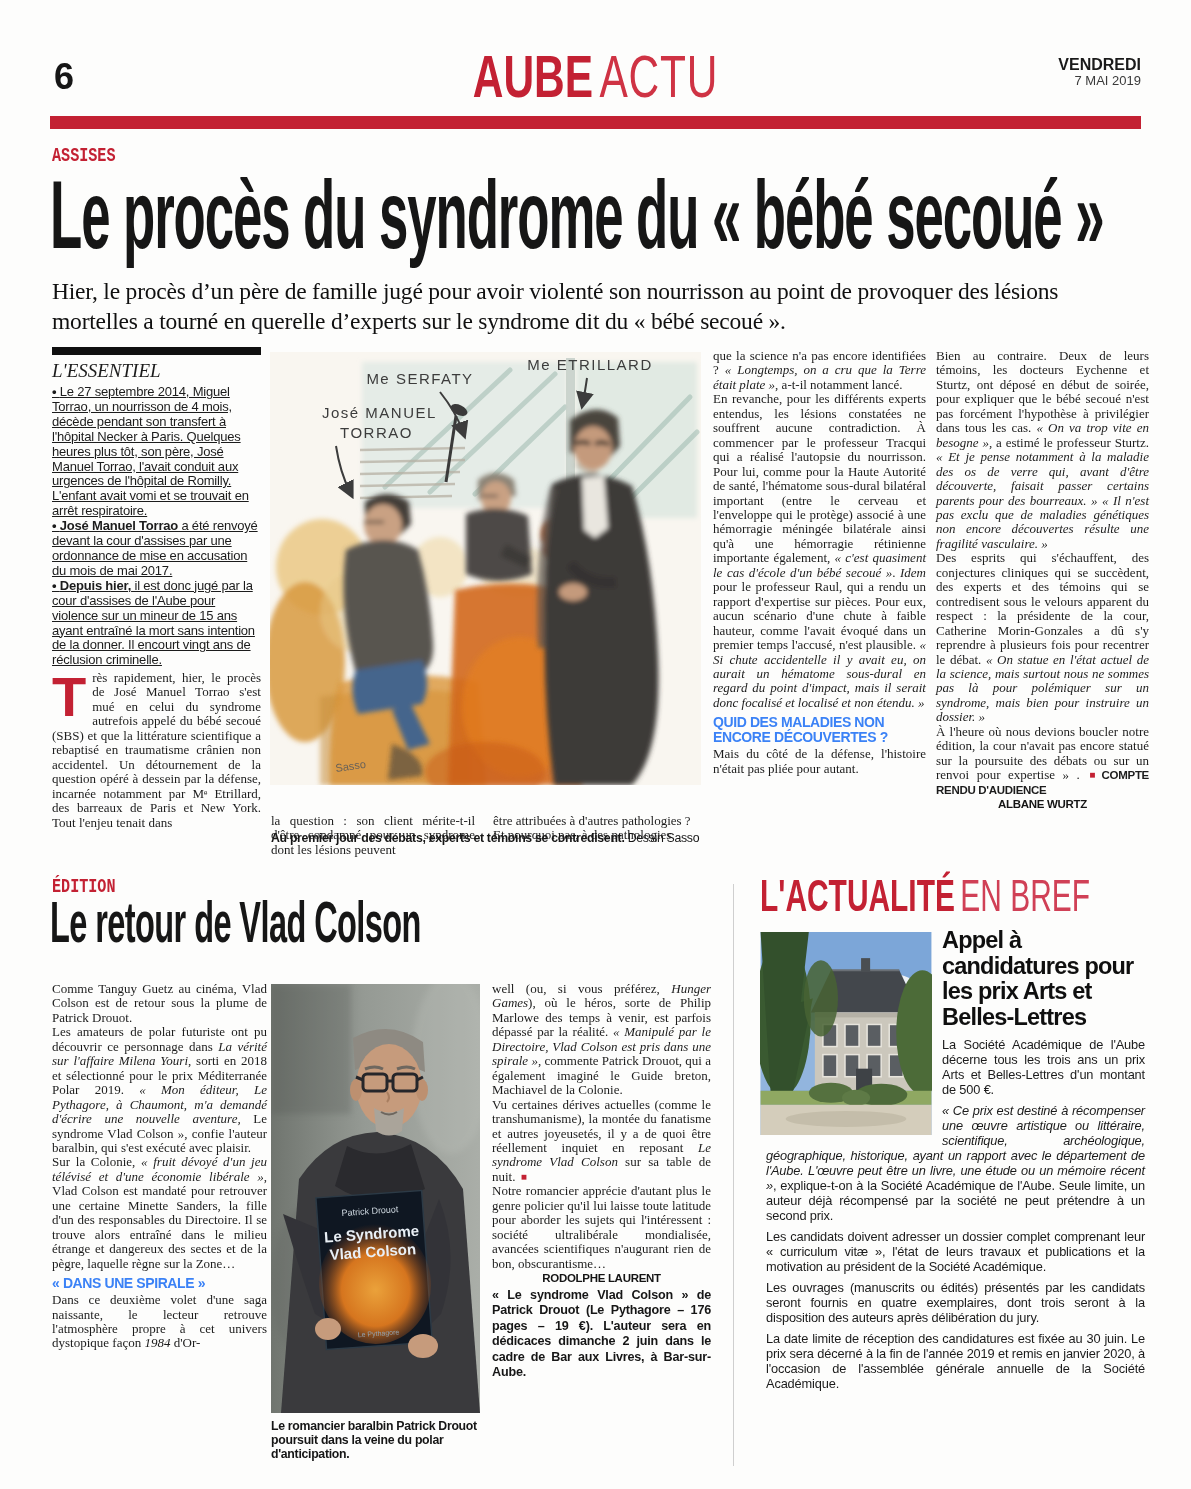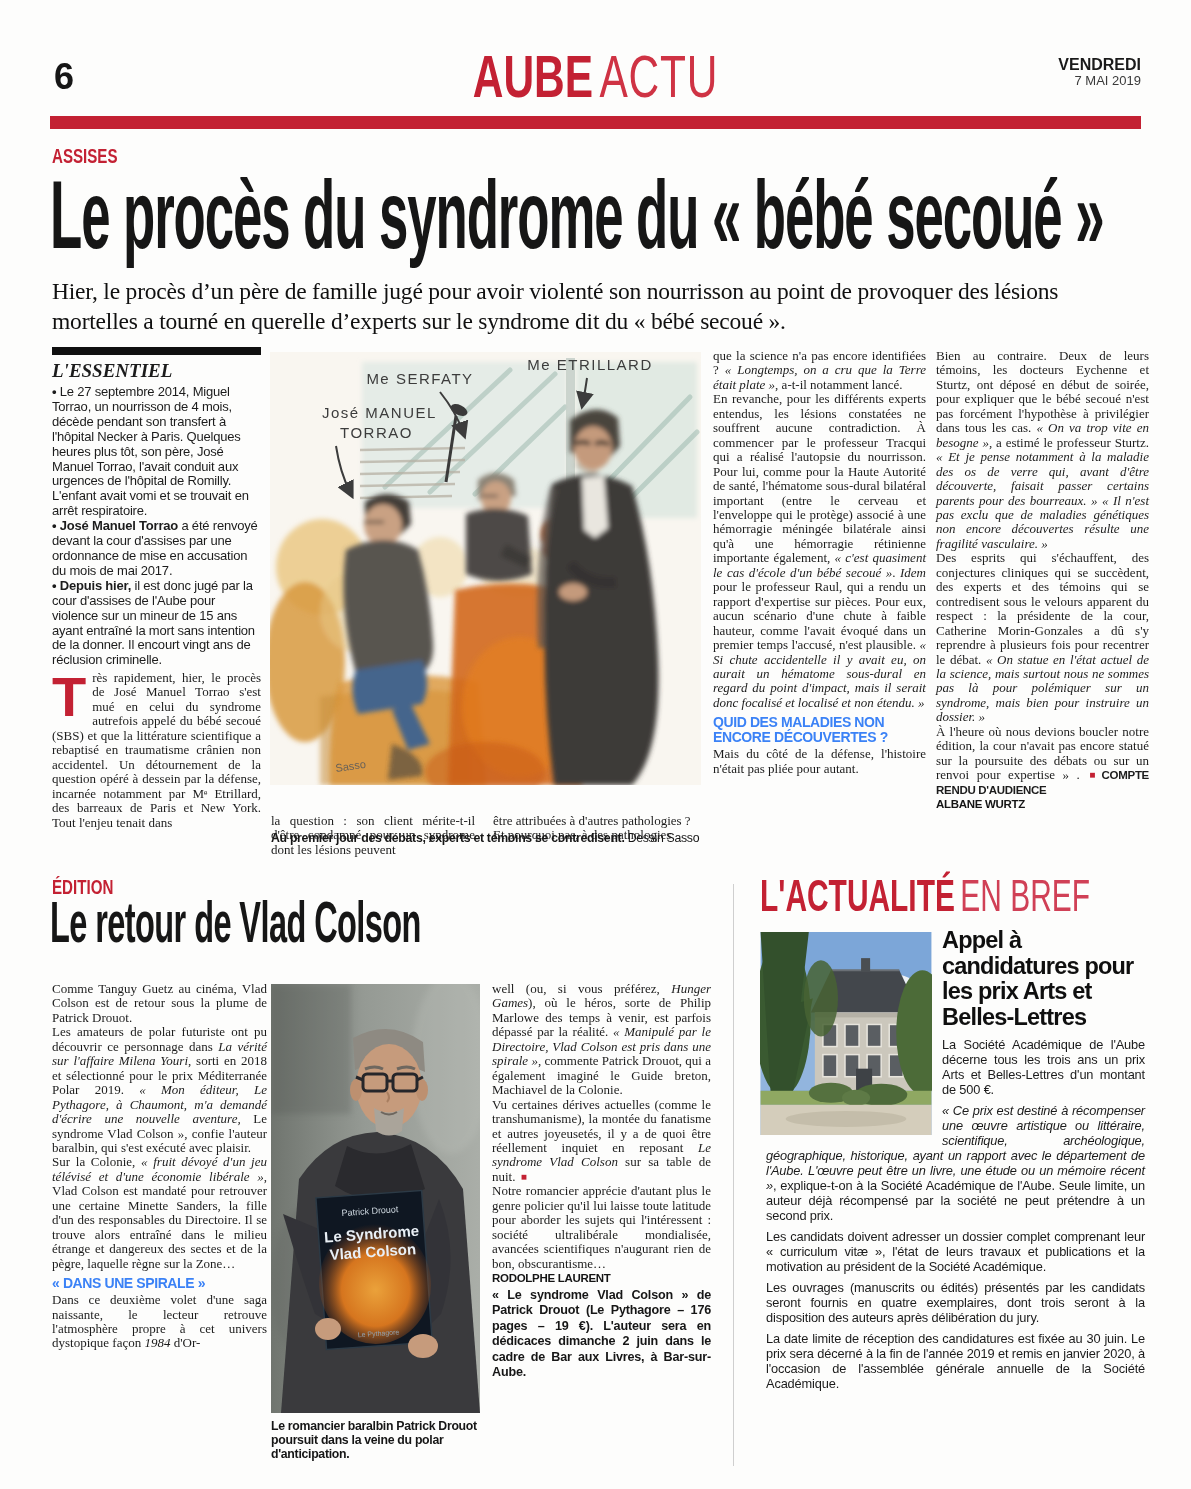--- a/index.html
+++ b/index.html
@@ -12,41 +12,41 @@
   .masthead{left:0;right:0;top:48px;text-align:center;}
   .masthead .inner{display:inline-block;white-space:nowrap;transform:scaleX(.72);transform-origin:50% 0;
                    font-family:"Liberation Sans",sans-serif;font-size:59px;line-height:1;}
   .mast-bold{color:#c32133;font-weight:bold;}
   .mast-light{color:#cf3344;font-weight:normal;margin-left:9px;letter-spacing:1px;}
   .date-block{right:50px;top:56px;text-align:right;font-family:"Liberation Sans",sans-serif;}
   .date-block .d1{font-weight:bold;font-size:16px;line-height:17px;color:#1a1a1a;}
   .date-block .d2{font-size:13px;line-height:15px;color:#3a3a3a;}
   .red-bar{left:50px;top:116px;width:1091px;height:13px;background:#c32133;}
   
-  .kicker{color:#c32133;font-family:Liberation Sans, sans-serif;font-weight:bold;font-size:21px;line-height:1;}
+  .kicker{color:#c32133;font-family:Liberation Mono, monospace;font-weight:bold;font-size:21px;line-height:1;}
   .kicker .cx{transform:scaleX(.72);}
   .headline1{left:50px;top:166px;}
   .headline1 .cx{font:bold 96px/1.02 "Liberation Sans",sans-serif;letter-spacing:-2px;transform:scaleX(.55);color:#161616;}
   .standfirst{left:52px;top:277px;width:1092px;font:23.5px/29.5px "Liberation Serif",serif;color:#101010;letter-spacing:-.2px;}
   .headline2{left:50px;top:894px;}
   .headline2 .cx{font:bold 57px/1 "Liberation Sans",sans-serif;letter-spacing:-1px;transform:scaleX(.57);color:#161616;}
   
   .serif-body p{font:13px/14.45px "Liberation Serif",serif;margin:0;text-align:justify;color:#1c1c1c;}
-  .sans-body p{font:13px/14.9px "Liberation Sans",sans-serif;margin:0;color:#1c1c1c;letter-spacing:-.2px;}
+  .sans-body p{font:13px/14.9px "Liberation Sans",sans-serif;margin:0;color:#1c1c1c;letter-spacing:-.2px;text-decoration:underline;}
   .brief-text p{font:12.8px/15px "Liberation Sans",sans-serif;margin:6px;text-align:justify;color:#1b1b1b;letter-spacing:-.15px;}
   .seg-i{font-style:italic;}
   .seg-b{font-weight:bold;}
   .seg-sq{color:#c32133;font-size:10px;vertical-align:1px;padding:0 2px;}
   .seg-by{font-family:"Liberation Sans",sans-serif;font-weight:bold;font-size:11.5px;letter-spacing:-.3px;}
   .seg-capl{font-weight:normal;}
   .colhead{font:bold 14px/15px "Liberation Sans",sans-serif;letter-spacing:-.4px;margin:5px 0 2px;color:#3b82f6;}
-  .byline{font:bold 11.5px "Liberation Sans",sans-serif;letter-spacing:-.3px;margin-top:1px;color:#141414;}
+  .byline{font:bold 11.5px "Liberation Sans",sans-serif;letter-spacing:-.3px;margin-top:1px;color:#141414;text-align:center;}
   .caption{font:bold 12.3px/14px "Liberation Sans",sans-serif;letter-spacing:-.3px;color:#161616;}
   .blackbar{height:8px;background:#101010;margin-bottom:5px;}
-  .ess-title{font-style:italic;font-weight:bold;font-size:19px;margin:0 0 3px;font-family:"Liberation Serif",serif;}
+  .ess-title{font-style:italic;font-weight:normal;font-size:19px;margin:0 0 3px;font-family:"Liberation Serif",serif;}
   .dropcap{float:left;color:#c32133;font:bold 56px/46px "Liberation Sans",sans-serif;margin:3px 6px 0 0;}
   .bookinfo p{font:bold 12.6px/15.4px "Liberation Sans",sans-serif;text-align:justify;letter-spacing:-.2px;margin:0;color:#161616;}
   .vdivider{left:733px;top:884px;width:1px;height:582px;background:#cfcfcf;}
   
   .brief{left:760px;top:874px;width:391px;}
   .brief-title .cx{font-family:"Liberation Sans",sans-serif;font-size:44px;line-height:1;transform:scaleX(.68);}
   .bt-bold{color:#c32133;font-weight:bold;}
   .bt-light{color:#d04056;font-weight:normal;margin-left:8px;}
   .brief-body{margin-top:10px;}
   .brief-photo{float:left;width:172px;height:203px;margin:4px 10px 4px 0;}

